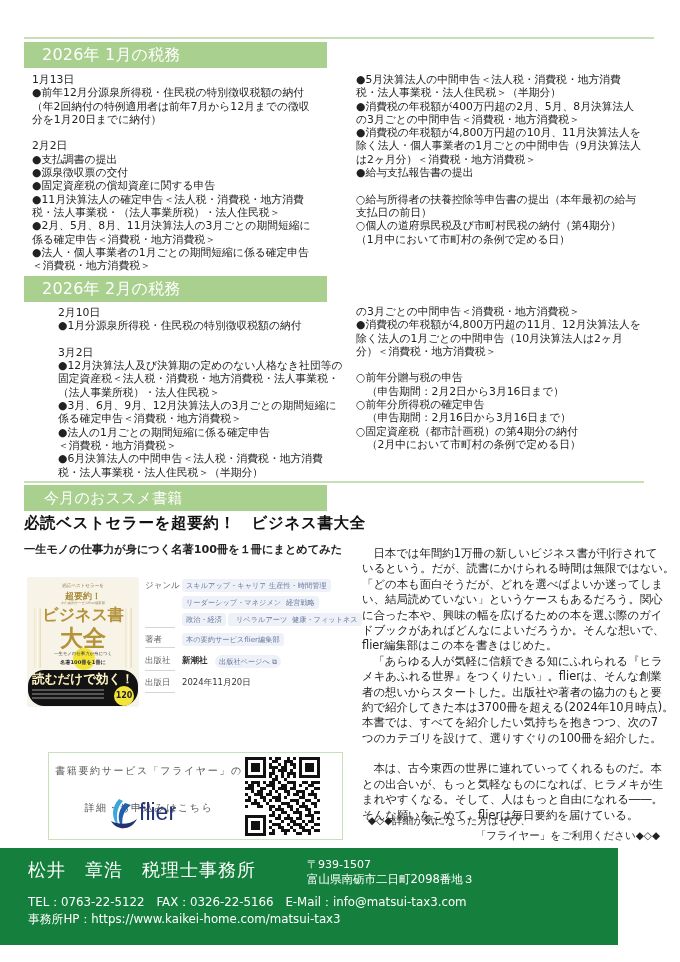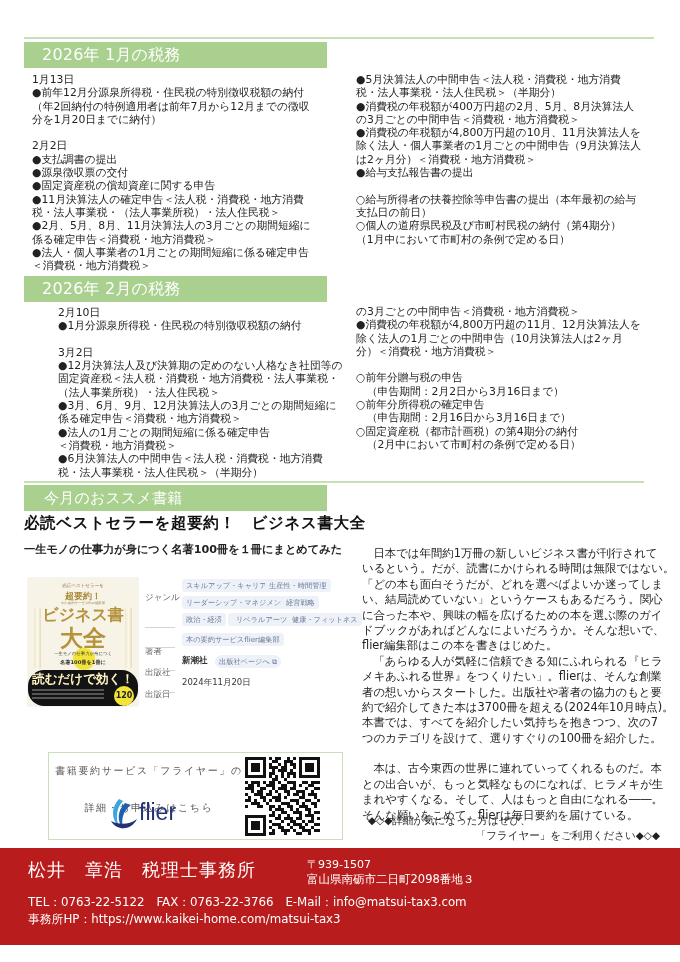--- a/index.html
+++ b/index.html
@@ -24,36 +24,36 @@
   .cover{position:absolute;left:28px;top:578px;width:110px;height:128px;overflow:hidden;
          background:#f7f3e6;box-shadow:0 0 1px #bbb;}
   .cover .pillar{position:absolute;top:30px;width:7px;height:60px;
          background:linear-gradient(90deg,#eee6cc,#fbf8ee,#e6dcbd);border-radius:1px;}
   .cover .t{position:absolute;left:0;width:110px;text-align:center;white-space:nowrap;}
   .cover .bottom{position:absolute;left:0;top:92px;width:110px;height:36px;background:#131313;border-radius:16px;}
   .cover .yc{position:absolute;border-radius:50%;background:#f3e43a;}
   .cover .lines div{height:2px;background:#555;margin:2px 4px;}
   
   .info{position:absolute;left:145px;top:576px;width:210px;font-size:7.6px;color:#555;}
-  .info .label{position:absolute;left:0;color:#666;font-size:8.5px;white-space:nowrap;margin-top:12px;}
+  .info .label{position:absolute;left:0;color:#666;font-size:8.5px;white-space:nowrap;}
   .info .tag{position:absolute;background:#eef2f8;color:#6a7a9c;border-radius:3px;
              padding:2px 4px;white-space:nowrap;font-size:7.2px;line-height:9px;}
   .info .sep{position:absolute;left:0;width:30px;height:1px;background:#d5d5d5;}
   .info .val{position:absolute;white-space:nowrap;color:#333;font-size:8.5px;}
   
   .flierbox{position:absolute;left:48px;top:752px;width:295px;height:88px;
             border:1.5px solid #c9dfb9;box-sizing:border-box;background:#fff;}
   .flierbox .txt{position:absolute;left:0;width:200px;text-align:center;
                  font-size:10px;color:#555;letter-spacing:1.6px;white-space:nowrap;}
   .flierbox .logo{position:absolute;left:56px;top:44px;width:90px;height:36px;}
   .flierbox .logo-text{position:absolute;left:34px;top:2px;font-size:23px;color:#233276;
                  font-family:"Liberation Sans",sans-serif;}
   .qr{position:absolute;left:196px;top:4px;width:75px;height:79px;}
   
-  .footer{position:absolute;left:0;top:848px;width:680px;height:97px;background:#b91c1c;color:#fff;}
+  .footer{position:absolute;left:0;top:848px;width:618px;height:97px;background:#15803d;color:#fff;}
   .footer .office{position:absolute;left:28px;top:10px;font-size:18px;letter-spacing:1px;white-space:nowrap;}
   .footer .postal{position:absolute;left:307px;top:9px;font-size:11px;white-space:nowrap;}
   .footer .addr{position:absolute;left:307px;top:24px;font-size:11.5px;white-space:nowrap;}
   .footer .contact{position:absolute;left:28px;top:47px;font-size:11.8px;white-space:nowrap;}
   .footer .hp{position:absolute;left:28px;top:64px;font-size:11.8px;white-space:nowrap;}
 </style>
 </head>
 <body>
 
 <div class="rule" style="left:24px;top:37px;width:630px;"></div>
@@ -361,15 +361,15 @@
         <rect x="51" y="75" width="6" height="3"></rect>
         <rect x="63" y="75" width="3" height="3"></rect>
     </g>
   </svg>
 </div>
 
 <div class="footer">
   <div class="office">松井　章浩　税理士事務所</div>
   <div class="postal">〒939-1507</div>
   <div class="addr">富山県南砺市二日町2098番地３</div>
-  <div class="contact">TEL：0763-22-5122　FAX：0763-22-3766　E-Mail：info@matsui-tax3.com</div>
+  <div class="contact">TEL：0763-22-5122　FAX：0326-22-5166　E-Mail：info@matsui-tax3.com</div>
   <div class="hp">事務所HP：https://www.kaikei-home.com/matsui-tax3</div>
 </div>
 
 </body></html>

